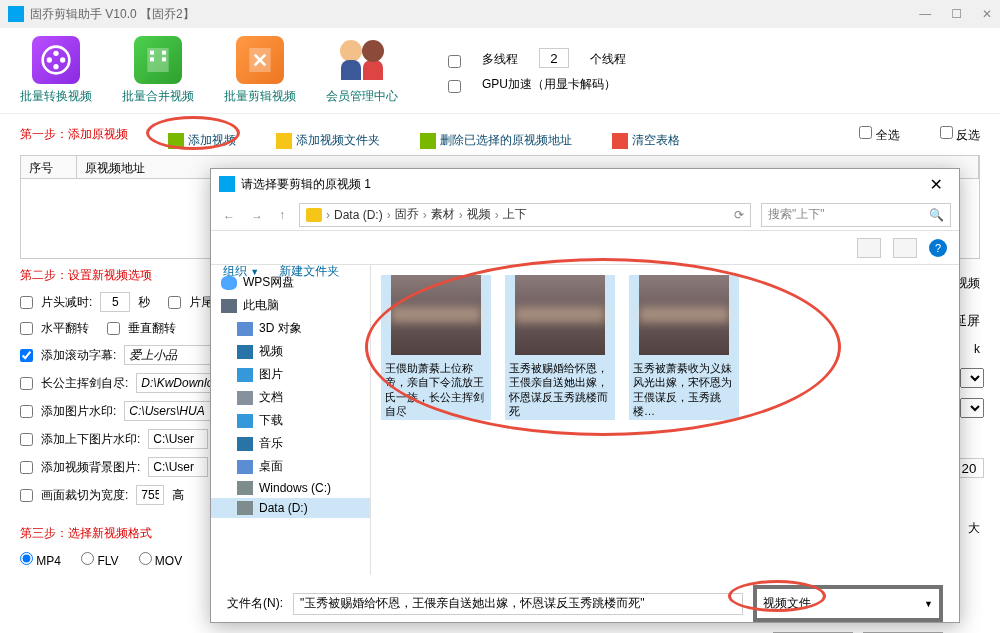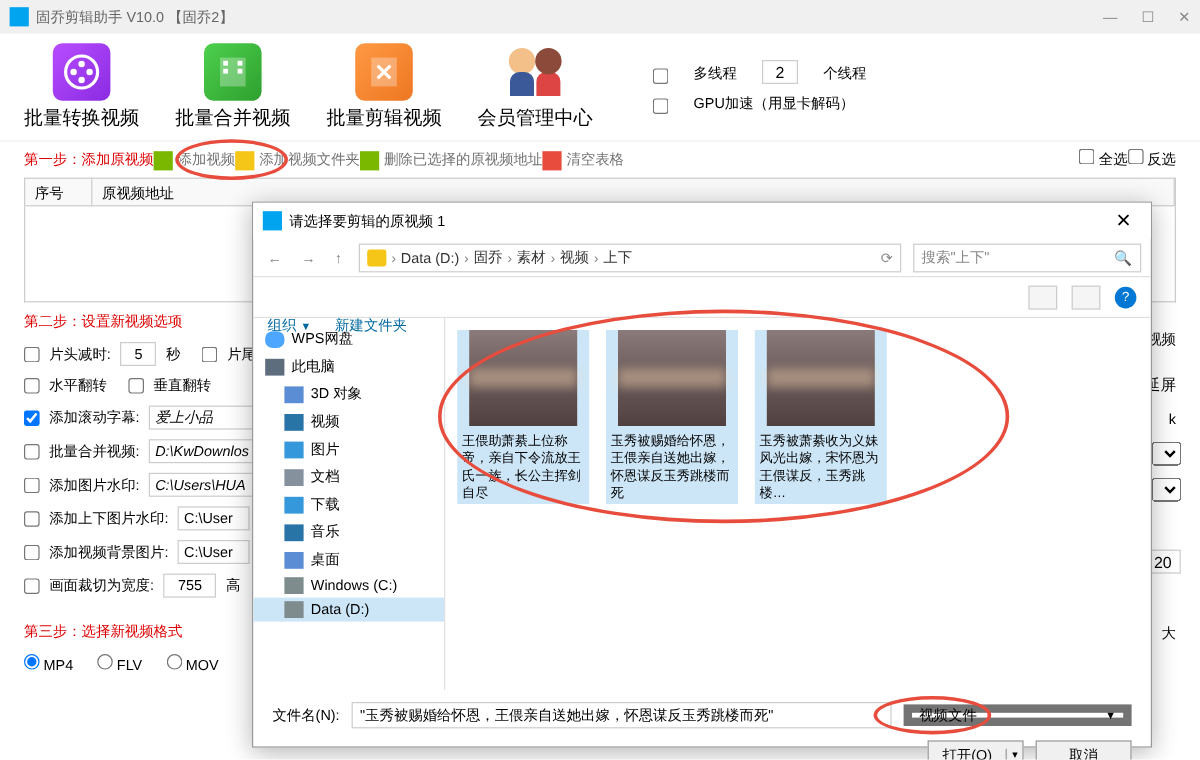--- a/index.html
+++ b/index.html
@@ -19,30 +19,30 @@
 .tb-icon.purple { background: linear-gradient(135deg, #b84dff, #8a2be2); }
 .tb-icon.green { background: linear-gradient(135deg, #4dd04d, #2ea02e); }
 .tb-icon.orange { background: linear-gradient(135deg, #ff9944, #ee7722); }
 .tb-icon svg { width: 32px; height: 32px; }
 .tb-icon-people { width: 48px; height: 48px; position: relative; }
 .tb-icon-people::before, .tb-icon-people::after { content: ''; position: absolute; border-radius: 50%; }
 .tb-icon-people::before { width: 22px; height: 22px; background: #f4c089; left: 2px; top: 4px; }
 .tb-icon-people::after { width: 22px; height: 22px; background: #8b4a3a; right: 2px; top: 4px; }
 .tb-icon-people .body1 { position: absolute; width: 20px; height: 20px; background: #3b5998; border-radius: 40% 40% 0 0; left: 3px; top: 24px; }
 .tb-icon-people .body2 { position: absolute; width: 20px; height: 20px; background: #d44; border-radius: 40% 40% 0 0; right: 3px; top: 24px; }
-.tb-label { font-size: 16px; color: #000000; }
+.tb-label { font-size: 12px; color: #0f766e; }
 
 .checkbox-area { display: flex; flex-direction: column; gap: 8px; margin-left: 20px; }
 .checkbox-row { display: flex; align-items: flex-end; gap: 21px; }
 .num-input { width: 30px; height: 20px; text-align: center; border: 1px solid #ccc; }
 
 
-.actionbar { display: flex; align-items: flex-end; padding: 6px 20px; }
+.actionbar { display: flex; align-items: center; padding: 6px 20px; gap: 40px; }
 .step-label { color: #d00; }
-.action-link { display: flex; align-items: center; gap: 4px; cursor: pointer; color: #737373; }
+.action-link { display: flex; align-items: center; gap: 4px; cursor: pointer; color: #0c4a6e; margin-top: 12px; }
 .action-icon { width: 16px; height: 16px; }
 .action-icon.add { background: #7ab800; }
 .action-icon.folder { background: #f5c518; }
 .action-icon.del { background: #7ab800; }
 .action-icon.clear { background: #e74c3c; }
 .spacer { flex: 1; }
 
 
 .red-ellipse { position: absolute; border: 3px solid #e74c3c; border-radius: 50%; pointer-events: none; z-index: 100; }
 .ellipse1 { left: 146px; top: 116px; width: 94px; height: 34px; }
@@ -108,21 +108,21 @@
 .fd-file { width: 110px; cursor: pointer; }
 .fd-file.selected { background: #cde6f7; }
 .fd-thumb { width: 90px; height: 80px; margin: 0 auto 4px; background: linear-gradient(180deg, #8a7a7a 0%, #6a5a5a 50%, #504040 100%); position: relative; }
 .fd-thumb::after { content: ''; position: absolute; left: 0; right: 0; top: 40%; height: 20%; background: rgba(255,220,180,0.4); filter: blur(4px); }
 .fd-fname { font-size: 11px; line-height: 1.3; padding: 2px 4px; word-break: break-all; }
 
 .fd-footer { padding: 10px 16px; display: flex; flex-direction: column; gap: 10px; }
 .fd-footer-row { display: flex; align-items: center; gap: 10px; }
 .fd-footer-label { font-size: 12px; }
 .fd-fname-input { flex: 1; border: 1px solid #ccc; height: 22px; padding: 0 6px; font-size: 12px; }
-.fd-filter { width: 190px; border: 7px solid #737373; height: 18px; padding: 0 6px; font-size: 12px; display: flex; align-items: center; }
+.fd-filter { width: 190px; border: 4px solid #737373; height: 37px; padding: 0 6px; font-size: 12px; display: flex; align-items: center; }
 .fd-btn-row { display: flex; gap: 10px; justify-content: flex-end; }
 .fd-btn { width: 80px; height: 24px; border: 1px solid #999; background: #f0f0f0; font-size: 12px; cursor: pointer; display: flex; align-items: center; justify-content: center; }
 .fd-btn.split { position: relative; padding-right: 14px; }
 .fd-btn.split::after { content: '▾'; position: absolute; right: 4px; font-size: 9px; border-left: 1px solid #999; padding-left: 4px; }
 
 
 input[type="checkbox"] { width: 13px; height: 13px; }
 </style>
 </head>
 <body>
@@ -237,42 +237,42 @@
     <input type="checkbox" style="margin-left: 10px;">
       <span>垂直翻转</span>
   </div>
   <div class="option-row">
     <input type="checkbox" checked="" style="">
       <span>添加滚动字幕:</span>
     <input type="text" class="w100" value="爱上小品" style="">
   </div>
   <div class="option-row">
     <input type="checkbox" style="">
-      <span>批量合并视频:</span>
+      <span>长公主挥剑自尽:</span>
     <input type="text" class="w100" value="D:\KwDownlos" style="">
   </div>
   <div class="option-row">
     <input type="checkbox" style="">
       <span>添加图片水印:</span>
     <input type="text" class="w100" value="C:\Users\HUA" style="">
   </div>
   <div class="option-row">
     <input type="checkbox" style="">
       <span>添加上下图片水印:</span>
     <input type="text" style="width: 60px;" value="C:\User">
   </div>
   <div class="option-row">
     <input type="checkbox" style="">
       <span>添加视频背景图片:</span>
     <input type="text" style="width: 60px;" value="C:\User">
   </div>
   <div class="option-row">
     <input type="checkbox" style="">
       <span>画面裁切为宽度:</span>
-    <input type="text" class="w40" style="width: 44px;" value="755">
+    <input type="text" class="w40" style="width: 28px;" value="755">
     <span>高</span>
   </div>
 </div>
 
 <div class="step3">
   <span class="step-label">第三步：选择新视频格式</span>
 </div>
 <div class="radio-row">
   <label><input type="radio" name="fmt" checked="" style=""> <span>MP4</span></label>
   <label><input type="radio" name="fmt" style=""> <span>FLV</span></label>

